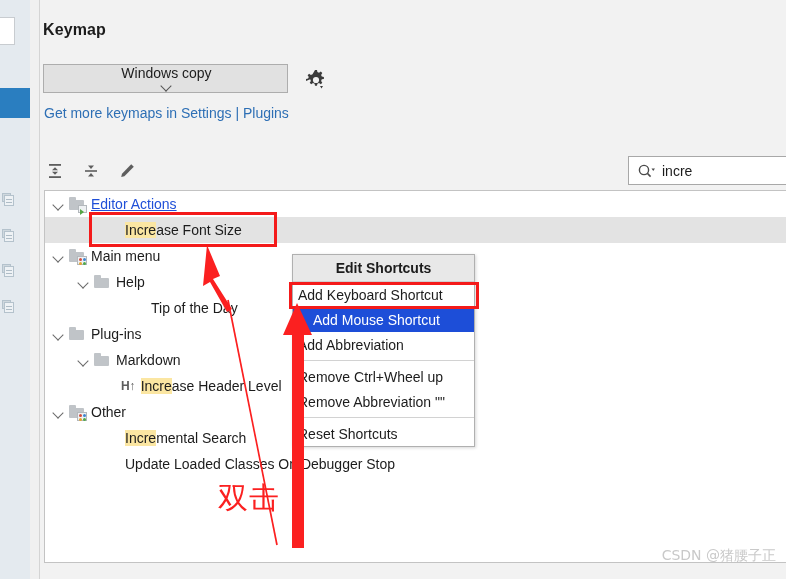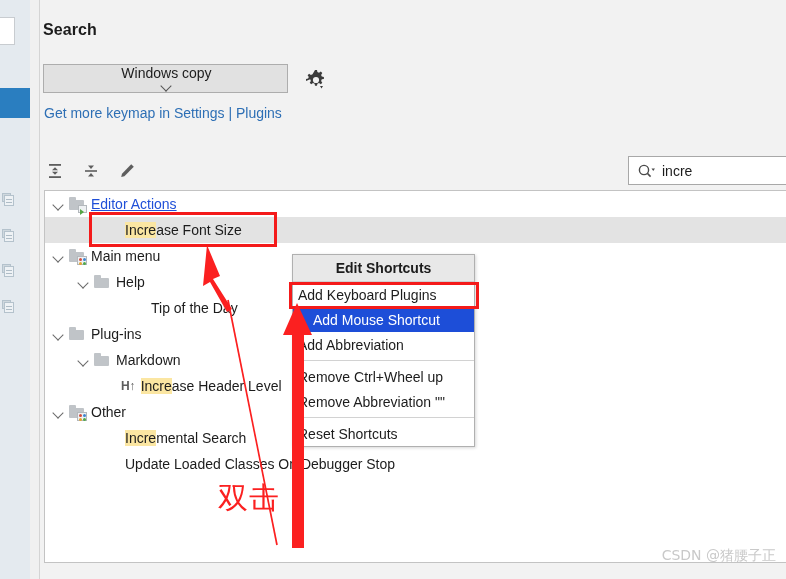--- a/index.html
+++ b/index.html
@@ -372,38 +372,38 @@
       <div class="pg2"></div>
         <div class="pg"></div>
         <div class="ln" style="top:6px;"></div>
         <div class="ln" style="top:9px;"></div>
     </div>
   </div>
   <div class="rail-gap"></div>
 
   <div class="panel">
 
-    <div class="page-title">Search</div>
+    <div class="page-title">Keymap</div>
 
     <div class="keymap-select">
       <span class="val">Windows copy</span>
       <span class="chev-down"></span>
     </div>
 
     <div class="gear-btn">
       <svg width="24" height="24" viewBox="0 0 24 24">
         <path fill="#3c3c3c" d="M11 2h2l.4 2.1 1.6.7 1.8-1.2 1.5 1.5-1.2 1.8.7 1.6 2.1.4v2l-2.1.4-.7 1.6 1.2 1.8-1.5 1.5-1.8-1.2-1.6.7-.4 2.1h-2l-.4-2.1-1.6-.7-1.8 1.2-1.5-1.5 1.2-1.8-.7-1.6L2 13v-2l2.1-.4.7-1.6-1.2-1.8 1.5-1.5 1.8 1.2 1.6-.7z"></path>
         <circle cx="12" cy="12" r="3.1" fill="#f2f2f2"></circle>
         <path fill="#3c3c3c" d="M16 18l3 0-1.5 2.6z"></path>
       </svg>
     </div>
 
 
     <div class="get-more">
-      <span>Get more keymap in Settings</span><span class="sep"> | </span><span>Plugins</span>
+      <span>Get more keymaps in Settings</span><span class="sep"> | </span><span>Plugins</span>
     </div>
 
     <div class="tree-toolbar">
       <div class="tb-icon">
         <svg width="18" height="18" viewBox="0 0 18 18">
           <rect x="3" y="2" width="12" height="1.8" fill="#5e5e5e"></rect>
           <rect x="3" y="14.2" width="12" height="1.8" fill="#5e5e5e"></rect>
           <path d="M9 5.2 L12 8.3 L6 8.3 Z" fill="#5e5e5e"></path>
           <path d="M9 12.8 L12 9.7 L6 9.7 Z" fill="#5e5e5e"></path>
         </svg>
@@ -533,21 +533,21 @@
       <div class="trow">
         <span style="width:80px;flex:none;"></span>
         <span>Update Loaded Classes On Debugger Stop</span>
       </div>
 
     </div>
   </div>
 
   <div class="ctx-menu">
     <div class="ctx-head">Edit Shortcuts</div>
-    <div class="ctx-item">Add Keyboard Plugins</div>
+    <div class="ctx-item">Add Keyboard Shortcut</div>
     <div class="ctx-item active">Add Mouse Shortcut</div>
     <div class="ctx-item">Add Abbreviation</div>
     <div class="ctx-sep"></div>
     <div class="ctx-item">Remove Ctrl+Wheel up</div>
     <div class="ctx-item">Remove Abbreviation ""</div>
     <div class="ctx-sep"></div>
     <div class="ctx-item">Reset Shortcuts</div>
   </div>
 
   <div class="ann ann-box" style="left:89px; top:212px; width:188px; height:35px;"></div>

